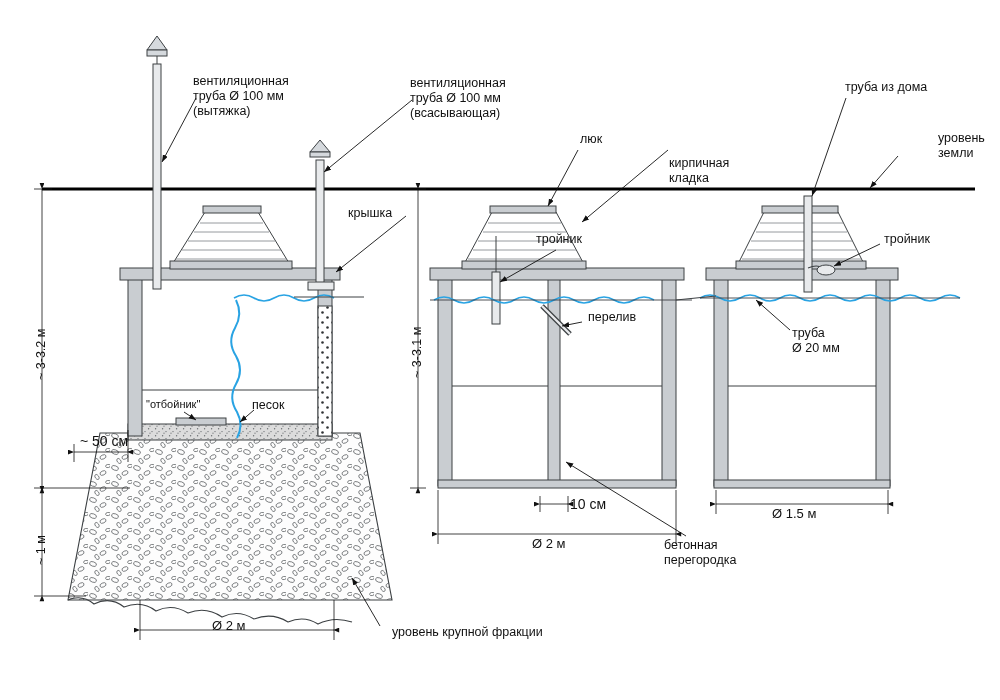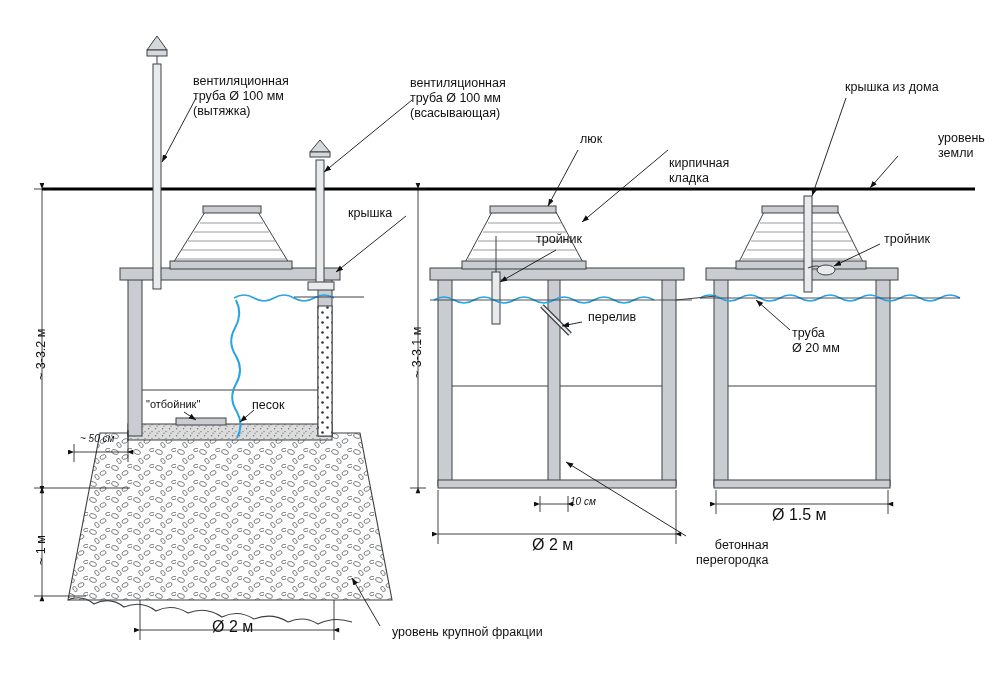--- a/index.html
+++ b/index.html
@@ -22,25 +22,25 @@
     white-space: pre-line;
   }
   .lbl.small { font-size: 11px; line-height: 13px; }
   .lbl.rot {
     transform-origin: 0 0;
     transform: rotate(-90deg);
     white-space: nowrap;
   }
   .dimtext {
     position: absolute;
-    font-size: 16px;
+    font-size: 13px;
     color: #111111;
     white-space: nowrap;
   }
-  .dimtext.small { font-size: 10px; font-style: italic; }
+  .dimtext.small { font-size: 14px; }
 </style>
 </head>
 <body>
 
 <div id="stage">
 
   <svg class="layer" viewBox="0 0 1000 700">
     <defs>
       <pattern id="gravelPat" width="22" height="16" patternUnits="userSpaceOnUse">
         <rect width="22" height="16" fill="#fdfdfd"></rect>
@@ -230,33 +230,33 @@
 
   <div class="lbl" style="left:193px; top:74px;">вентиляционная
 труба Ø 100 мм
 (вытяжка)</div>
   <div class="lbl" style="left:410px; top:76px;">вентиляционная
 труба Ø 100 мм
 (всасывающая)</div>
   <div class="lbl" style="left:580px; top:132px;">люк</div>
   <div class="lbl" style="left:669px; top:132px;margin-top:24px;">кирпичная
 кладка</div>
-  <div class="lbl" style="left:845px; top:80px;">крышка из дома</div>
+  <div class="lbl" style="left:845px; top:80px;">труба из дома</div>
   <div class="lbl" style="left:902px; top:131px;margin-left:36px;">уровень
 земли</div>
   <div class="lbl" style="left:348px; top:206px;text-align:right;">крышка</div>
   <div class="lbl" style="left:536px; top:232px;">тройник</div>
   <div class="lbl" style="left:884px; top:232px;">тройник</div>
   <div class="lbl" style="left:588px; top:310px;">перелив</div>
   <div class="lbl" style="left:792px; top:326px;">труба
 Ø 20 мм</div>
   <div class="lbl small" style="left:146px; top:398px;">"отбойник"</div>
   <div class="lbl" style="left:252px; top:398px;">песок</div>
   <div class="lbl" style="left:392px; top:625px;">уровень крупной фракции</div>
-  <div class="lbl" style="left:696px; top:538px;text-align:right;">бетонная
+  <div class="lbl" style="left:664px; top:538px;">бетонная
 перегородка</div>
 
   <div class="lbl rot" style="left:34px; top:380px;">~ 3-3.2 м</div>
   <div class="lbl rot" style="left:34px; top:565px;">~ 1 м</div>
   <div class="lbl rot" style="left:410px; top:378px;">~ 3-3.1 м</div>
 
   <div class="dimtext small" style="left:80px; top:433px;">~ 50 см</div>
   <div class="dimtext small" style="left:570px; top:496px;text-align:center;">10 см</div>
   <div class="dimtext" style="left:212px; top:618px;">Ø 2 м</div>
   <div class="dimtext" style="left:532px; top:536px;">Ø 2 м</div>

